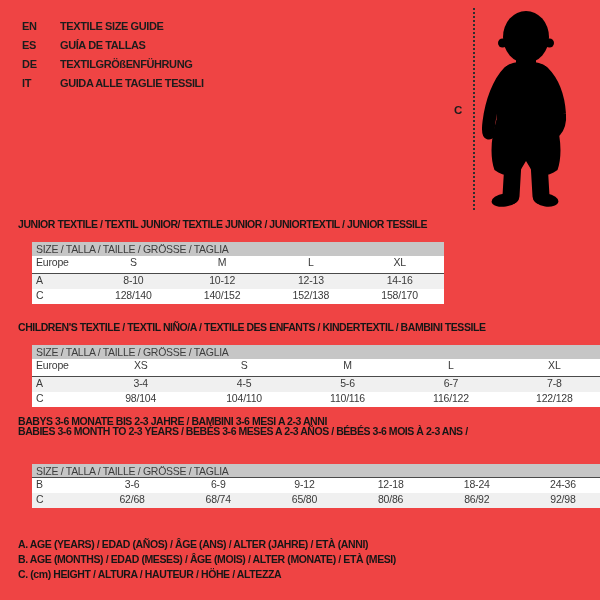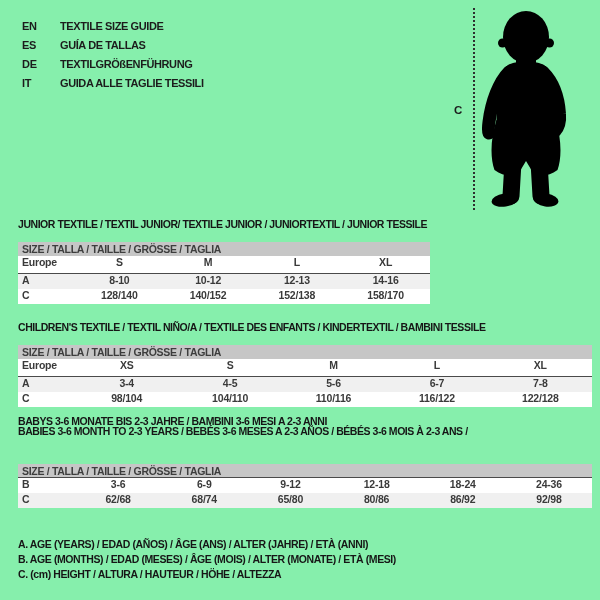--- a/index.html
+++ b/index.html
@@ -1,20 +1,20 @@
 <!DOCTYPE html>
 <html><head>
 <meta charset="utf-8">
 <style>
   * { margin: 0; padding: 0; box-sizing: border-box; }
   html, body { background: #fff; }
   #page {
     position: relative;
     width: 600px; height: 600px;
-    background: #86efac;
+    background: #ef4444;
     font-family: "Liberation Sans", sans-serif;
     color: #1c1c1c;
     overflow: hidden;
   }
 
   
   #lang-block { position: absolute; left: 22px; top: 16px; }
   .lang-row { display: flex; height: 19px; align-items: center; }
   .lang-code {
     width: 38px; font-weight: bold; font-size: 11px; letter-spacing: -0.3px;
@@ -37,21 +37,21 @@
     position: absolute; left: 18px;
     font-weight: bold; font-size: 10.5px; letter-spacing: -0.45px;
     white-space: nowrap; color: #161616;
   }
   #title-1 { top: 218px; }
   #title-2 { top: 321px; }
   #title-3a { top: 425px; }
   #title-3b { top: 415px; }
 
   
-  .tbl { position: absolute; left: 18px; font-size: 10.5px; color: #3a3a3a; font-weight: bold; }
+  .tbl { position: absolute; left: 32px; font-size: 10.5px; color: #3a3a3a; }
   #tbl-1 { top: 242px; width: 412px; }
   #tbl-2 { top: 345px; width: 574px; }
   #tbl-3 { top: 464px; width: 574px; }
   .bar {
     height: 14px; line-height: 14px; background: #c6c6c6;
     padding-left: 4px; color: #3d3d3d; letter-spacing: -0.3px;
     font-size: 10.5px;
   }
   .bar.line { border-bottom: 1px solid #4a4a4a; }
   .row { display: flex; height: 15px; align-items: flex-start; background: #fff; }

